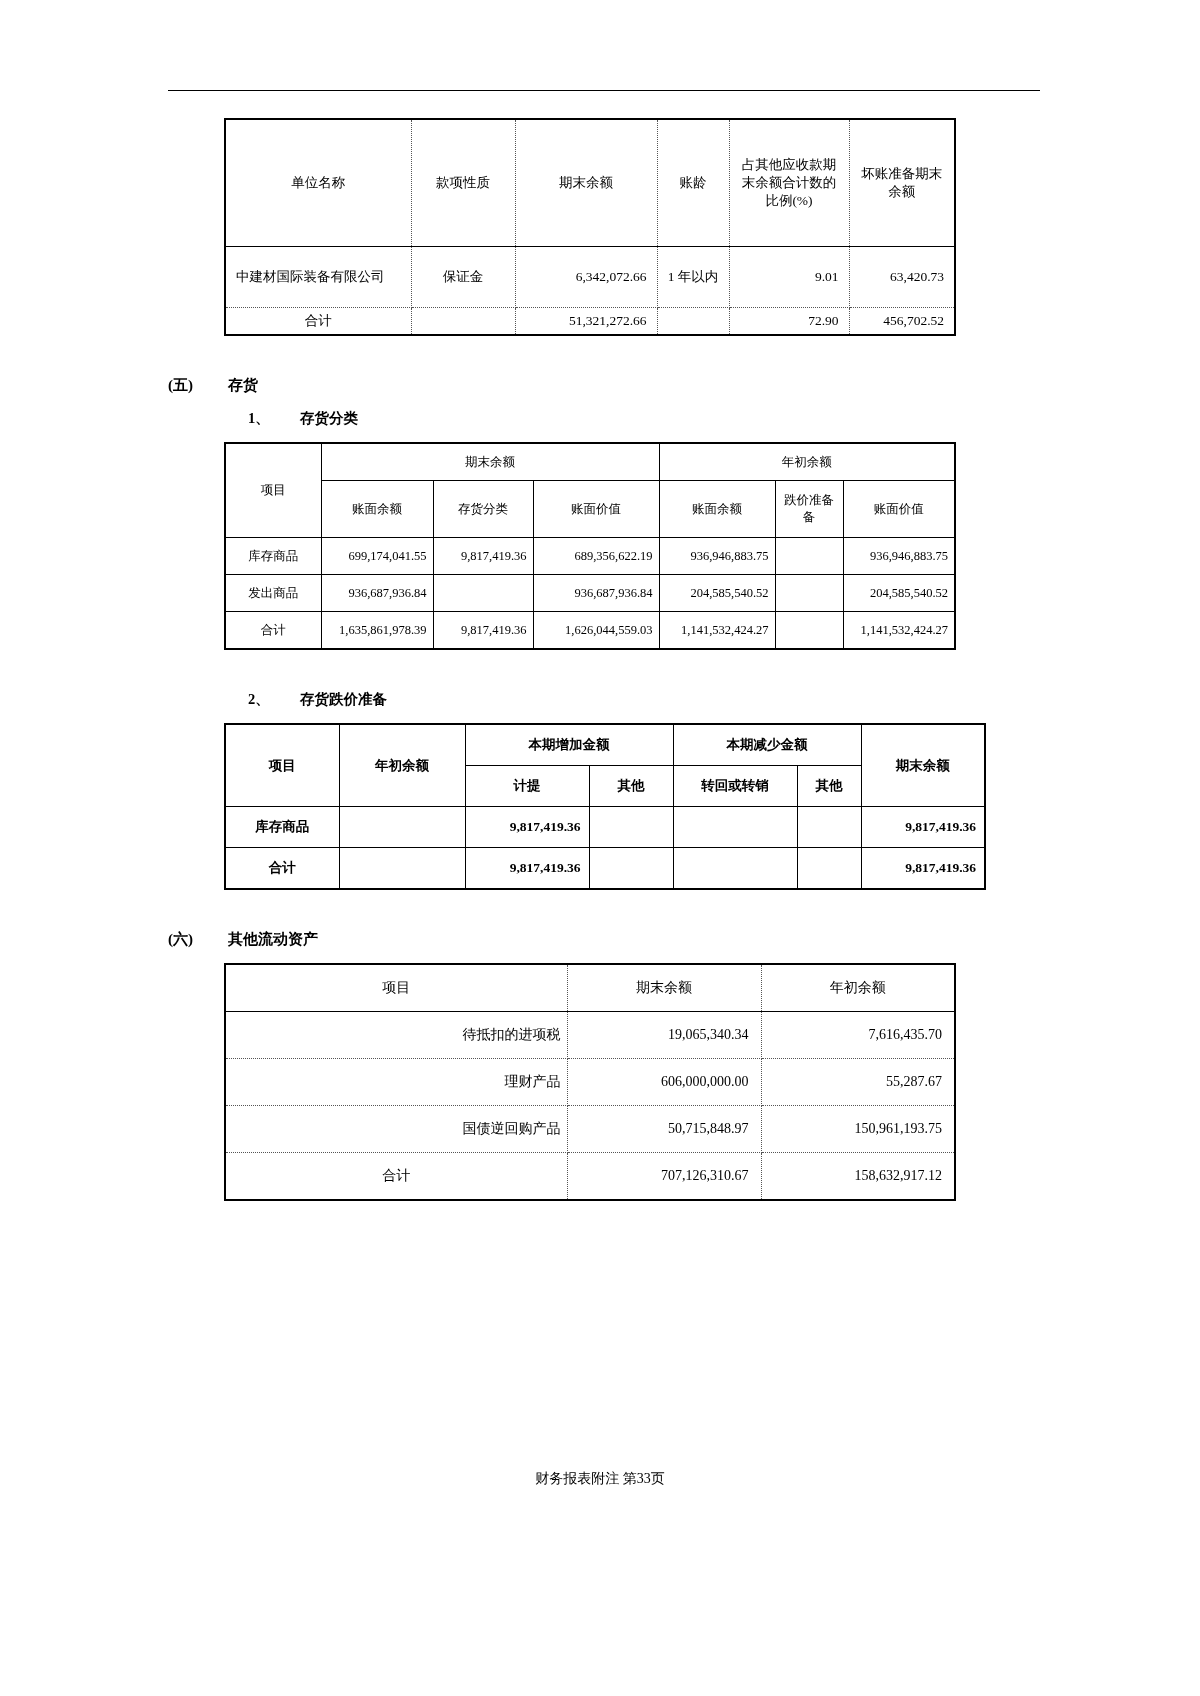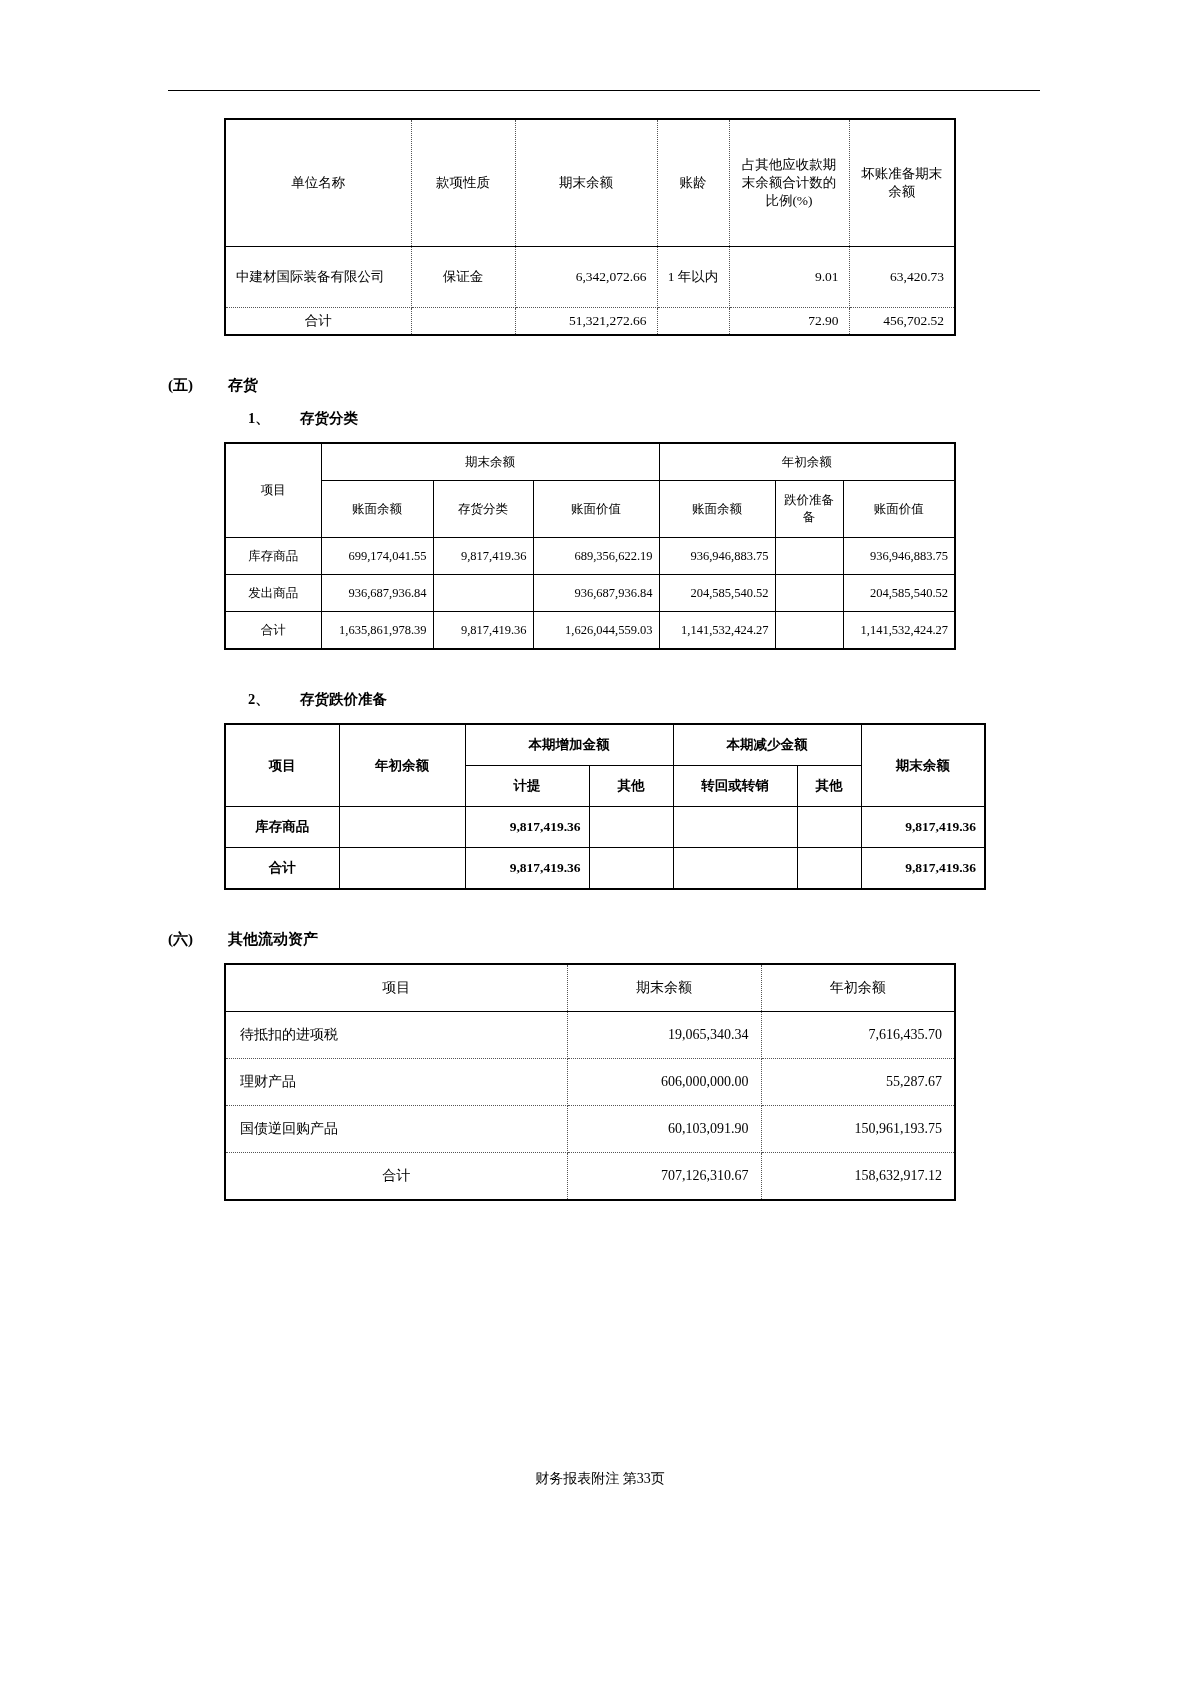--- a/index.html
+++ b/index.html
@@ -130,21 +130,21 @@
     height: 38px;
   }
   .t4 tr.head td {
     border-top: 2.2px solid #000;
     border-bottom: 1.2px solid #000;
     text-align: center;
   }
   .t4 tr td:first-child { border-left: 2.2px solid #000; }
   .t4 tr td:last-child { border-right: 2.2px solid #000; }
   .t4 tr.total td { border-bottom: 2.2px solid #000; }
-  .t4 .c-name { text-align: left; padding-left: 14px; }
+  .t4 .c-name { text-align: right; padding-left: 6px; }
   .t4 .c-num { text-align: right; padding-right: 12px; }
   .t4 .c-center { text-align: center; }
 
   .footer {
     position: absolute;
     left: 0;
     top: 1470px;
     width: 1200px;
     text-align: center;
     font-size: 14px;
@@ -355,21 +355,21 @@
           <td class="c-num">19,065,340.34</td>
           <td class="c-num">7,616,435.70</td>
         </tr>
         <tr>
           <td class="c-name">理财产品</td>
           <td class="c-num">606,000,000.00</td>
           <td class="c-num">55,287.67</td>
         </tr>
         <tr>
           <td class="c-name">国债逆回购产品</td>
-          <td class="c-num">60,103,091.90</td>
+          <td class="c-num">50,715,848.97</td>
           <td class="c-num">150,961,193.75</td>
         </tr>
         <tr class="total">
           <td class="c-center">合计</td>
           <td class="c-num">707,126,310.67</td>
           <td class="c-num">158,632,917.12</td>
         </tr>
       </tbody>
         </table>
     </div>

